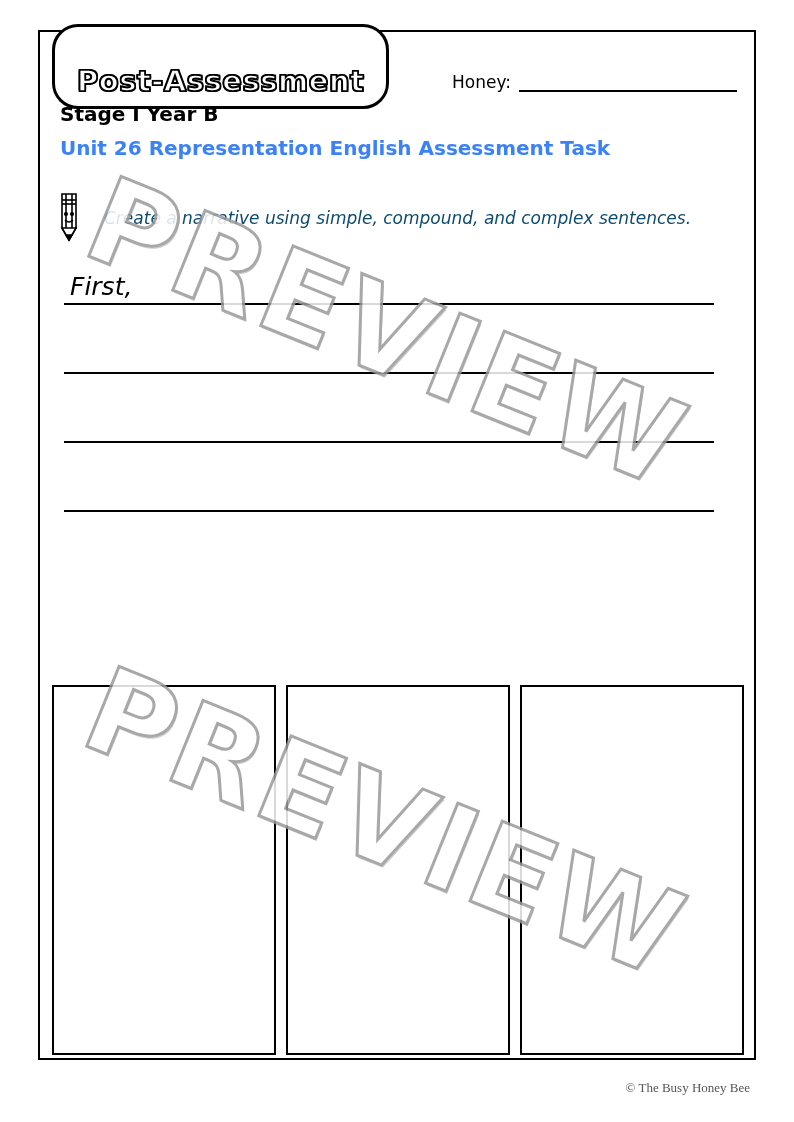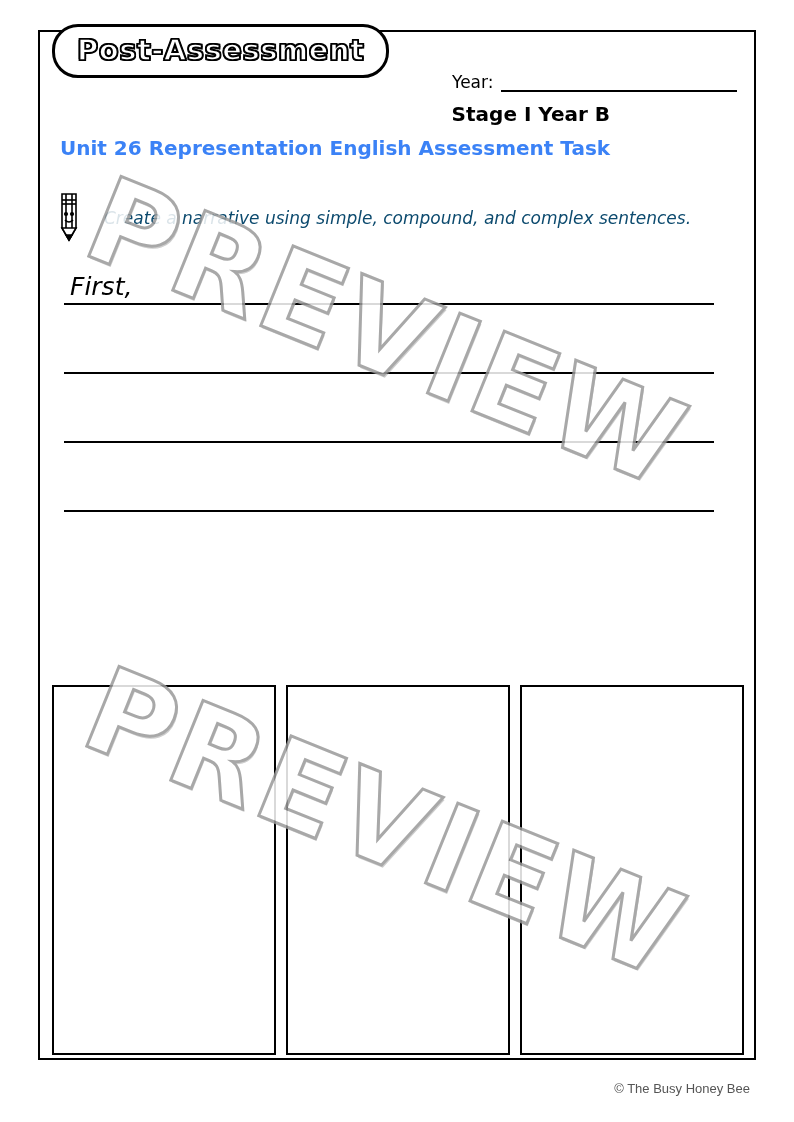--- a/index.html
+++ b/index.html
@@ -48,20 +48,21 @@
     font-family: "DejaVu Sans", sans-serif;
     font-size: 29px;
     font-weight: bold;
     letter-spacing: 0.5px;
     color: #ffffff;
     -webkit-text-stroke: 1.6px #000;
     text-shadow:
       -1px -1px 0 #000, 1px -1px 0 #000,
       -1px 1px 0 #000, 1px 1px 0 #000;
     white-space: nowrap;
+    margin-top: 31px;
   }
 
   
   .name-row {
     position: absolute;
     left: 452px;
     top: 72px;
     width: 285px;
     display: flex;
     align-items: flex-end;
@@ -86,21 +87,20 @@
     left: 60px;
     top: 102px;
     z-index: 5;
   }
   .heading-1 {
     font-family: "DejaVu Sans", sans-serif;
     font-size: 20px;
     font-weight: bold;
     color: #000;
     margin-bottom: 10px;
-    text-align: right;
   }
   .heading-2 {
     font-family: "DejaVu Sans", sans-serif;
     font-size: 20px;
     font-weight: bold;
     color: #3b82f6;
   }
 
   
   .instruction {
@@ -175,21 +175,21 @@
     border: 2px solid #000;
     box-sizing: border-box;
     background: transparent;
   }
 
   
   .footer {
     position: absolute;
     right: 44px;
     bottom: 26px;
-    font-family: Liberation Sans, sans-serif;
+    font-family: Liberation Serif, serif;
     font-size: 13px;
     color: #555;
     z-index: 5;
   }
 
   
   .watermark {
     position: absolute;
     left: 0; top: 0;
     width: 794px;
@@ -228,21 +228,21 @@
 
 <div class="page">
 
   <div class="sheet-border"></div>
 
   <div class="title-pill">
     <div class="title-text">Post-Assessment</div>
   </div>
 
   <div class="name-row">
-    <span class="name-label">Year:</span>
+    <span class="name-label">Honey:</span>
     <span class="name-line"></span>
   </div>
 
   <div class="heading-block">
     <div class="heading-1">Stage I Year B</div>
     <div class="heading-2">Unit 26 Representation English Assessment Task</div>
   </div>
 
   <div class="instruction instruction-1">
     <span class="pencil">

